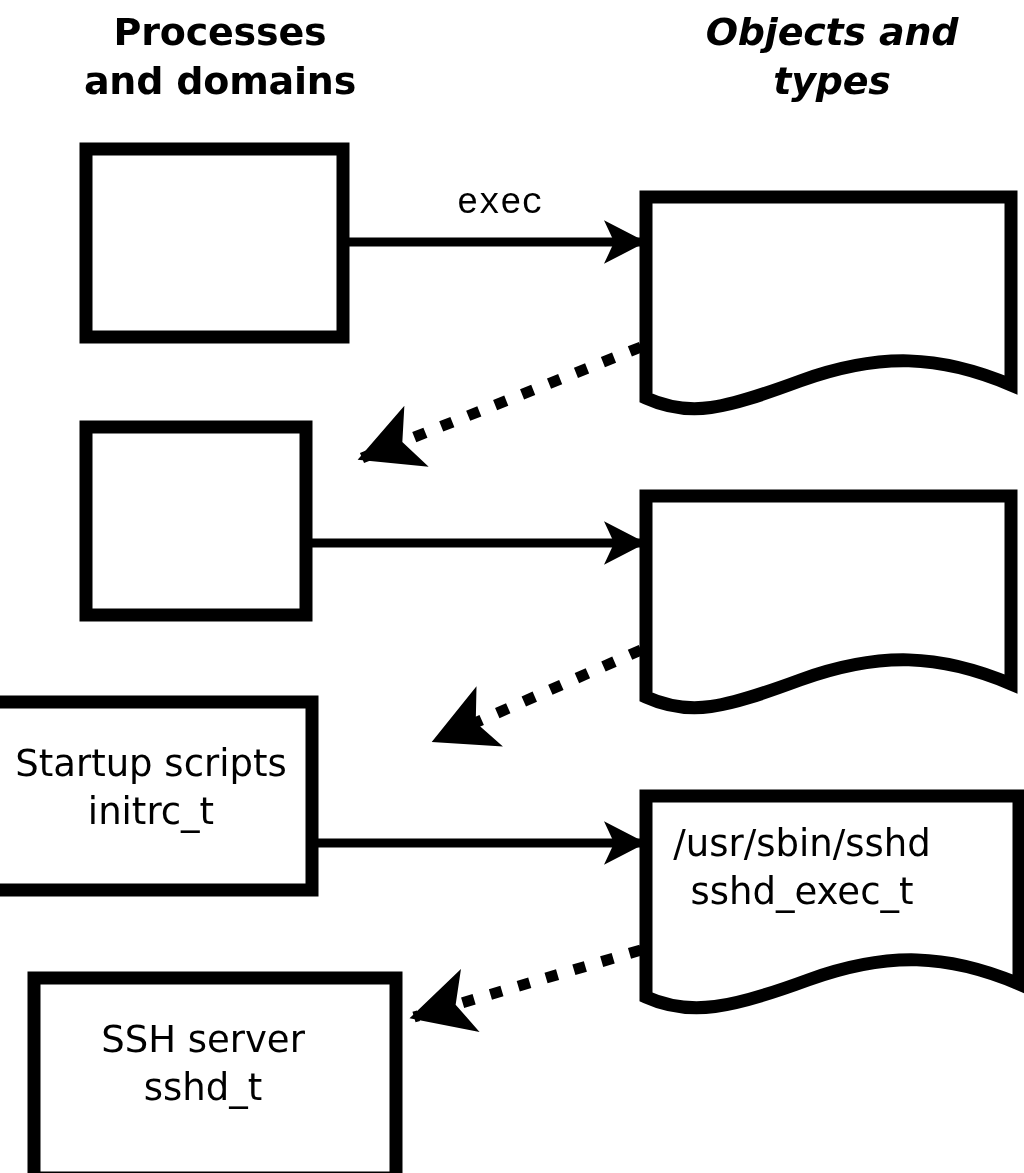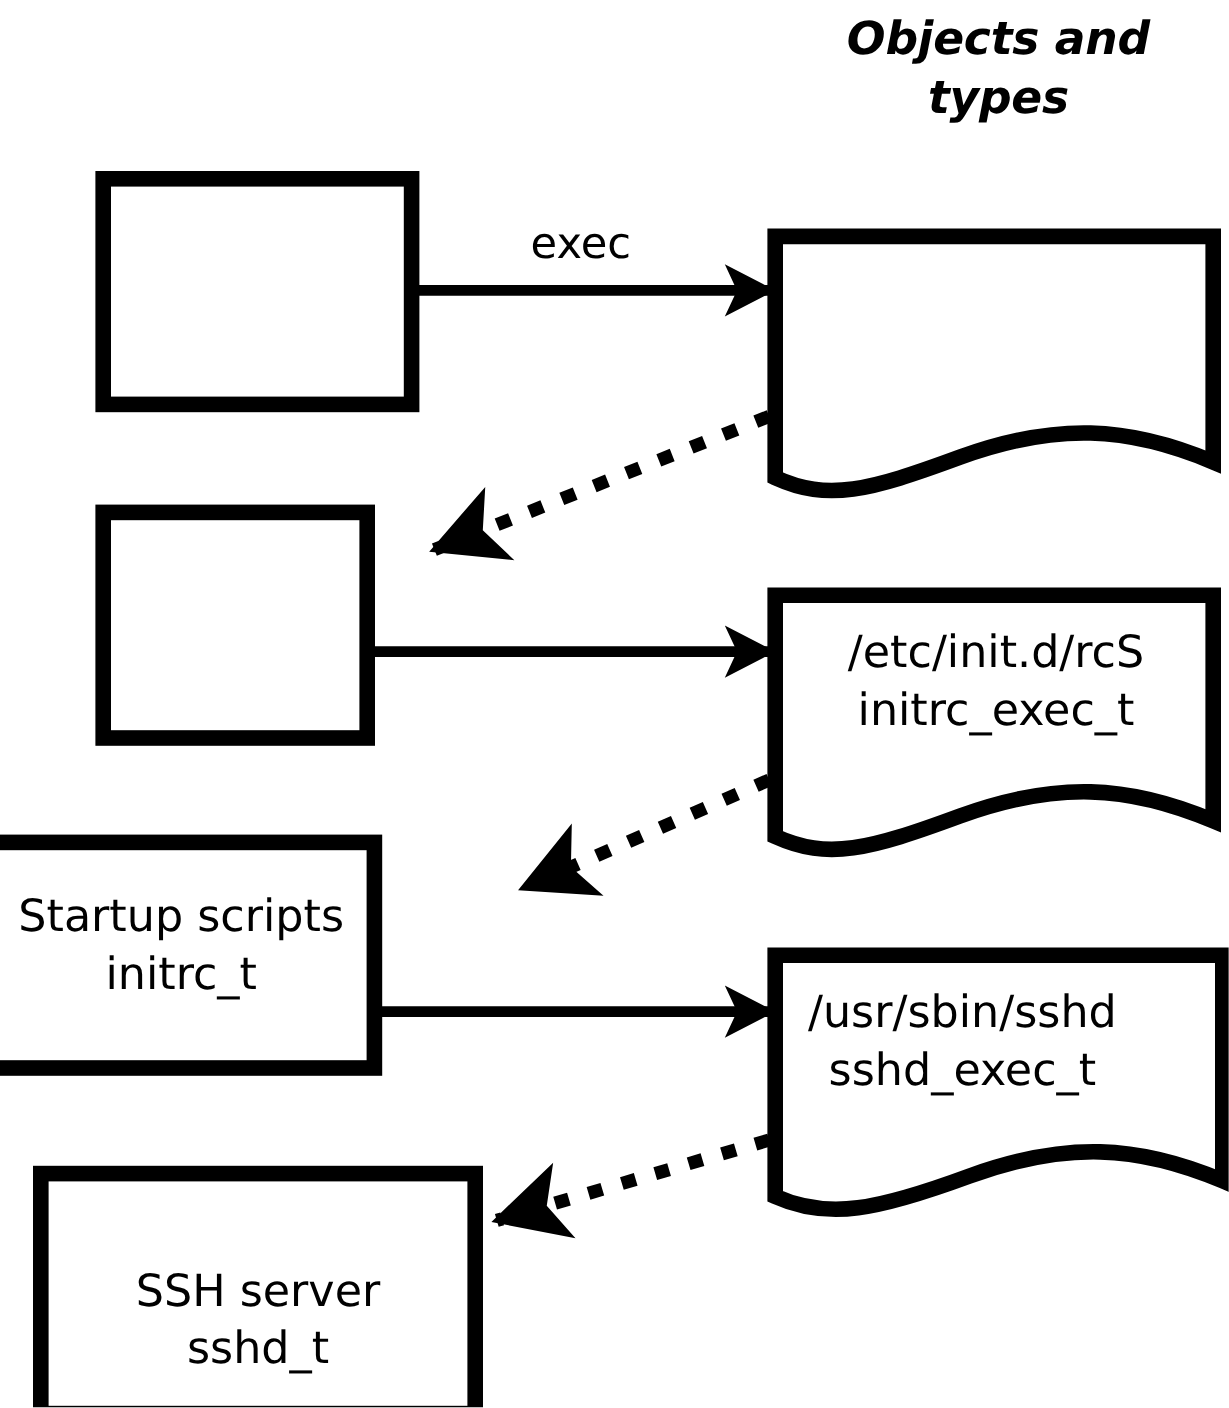--- a/index.html
+++ b/index.html
@@ -51,20 +51,22 @@
     text-align: center;
     font-size: 36px;
     line-height: 1.2;
   }
 </style>
 </head>
 <body>
 
 <div id="diagram-root">
 
+  <div class="col-heading" id="heading-left">Processes
+and domains</div>
   <div class="col-heading" id="heading-right">Objects and
 types</div>
 
   <svg class="layer" viewBox="0 0 1024 1173">
     <defs>
       <marker id="arrow-solid" viewBox="0 0 12 12" refX="10.6" refY="6" markerWidth="5.2" markerHeight="5.2" orient="auto-start-reverse">
         <path d="M 0.6 0.4 L 11.4 6 L 0.6 11.6 L 3.2 6 Z" fill="#000"></path>
       </marker>
       <marker id="arrow-dotted" viewBox="0 0 12 12" refX="10.6" refY="6" markerWidth="6.4" markerHeight="6.4" orient="auto-start-reverse">
         <path d="M 0.6 0.4 L 11.4 6 L 0.6 11.6 L 3.2 6 Z" fill="#000"></path>
@@ -111,25 +113,23 @@
     <line x1="641" y1="650" x2="436" y2="740" stroke="#000000" stroke-width="11" stroke-dasharray="12 17" stroke-linecap="butt" marker-end="url(#arrow-dotted)"></line>
 
     <line x1="641" y1="950" x2="414" y2="1017" stroke="#000000" stroke-width="11" stroke-dasharray="12 17" stroke-linecap="butt" marker-end="url(#arrow-dotted)"></line>
   </svg>
 
 
 
   <div class="node-label" style="left:-10px; top:740px; width:322px;">Startup scripts
 initrc_t</div>
 
-  <div class="node-label" style="left:34px; top:1016px; width:362px;margin-top:36px;">SSH server
+  <div class="node-label" style="left:22px; top:1016px; width:362px;">SSH server
 sshd_t</div>
 
 
-  <div class="node-label" style="left:650px; top:520px; width:360px;">/etc/init.d/rcS
-initrc_exec_t</div>
 
   <div class="node-label" style="left:622px; top:820px; width:360px;">/usr/sbin/sshd
 sshd_exec_t</div>
 
-  <div class="edge-label" style="left:374px; top:182px; width:220px;">exec</div>
+  <div class="edge-label" style="left:390px; top:182px; width:220px;font-family:Liberation Mono, monospace;">exec</div>
 
 </div>
 
 </body></html>

